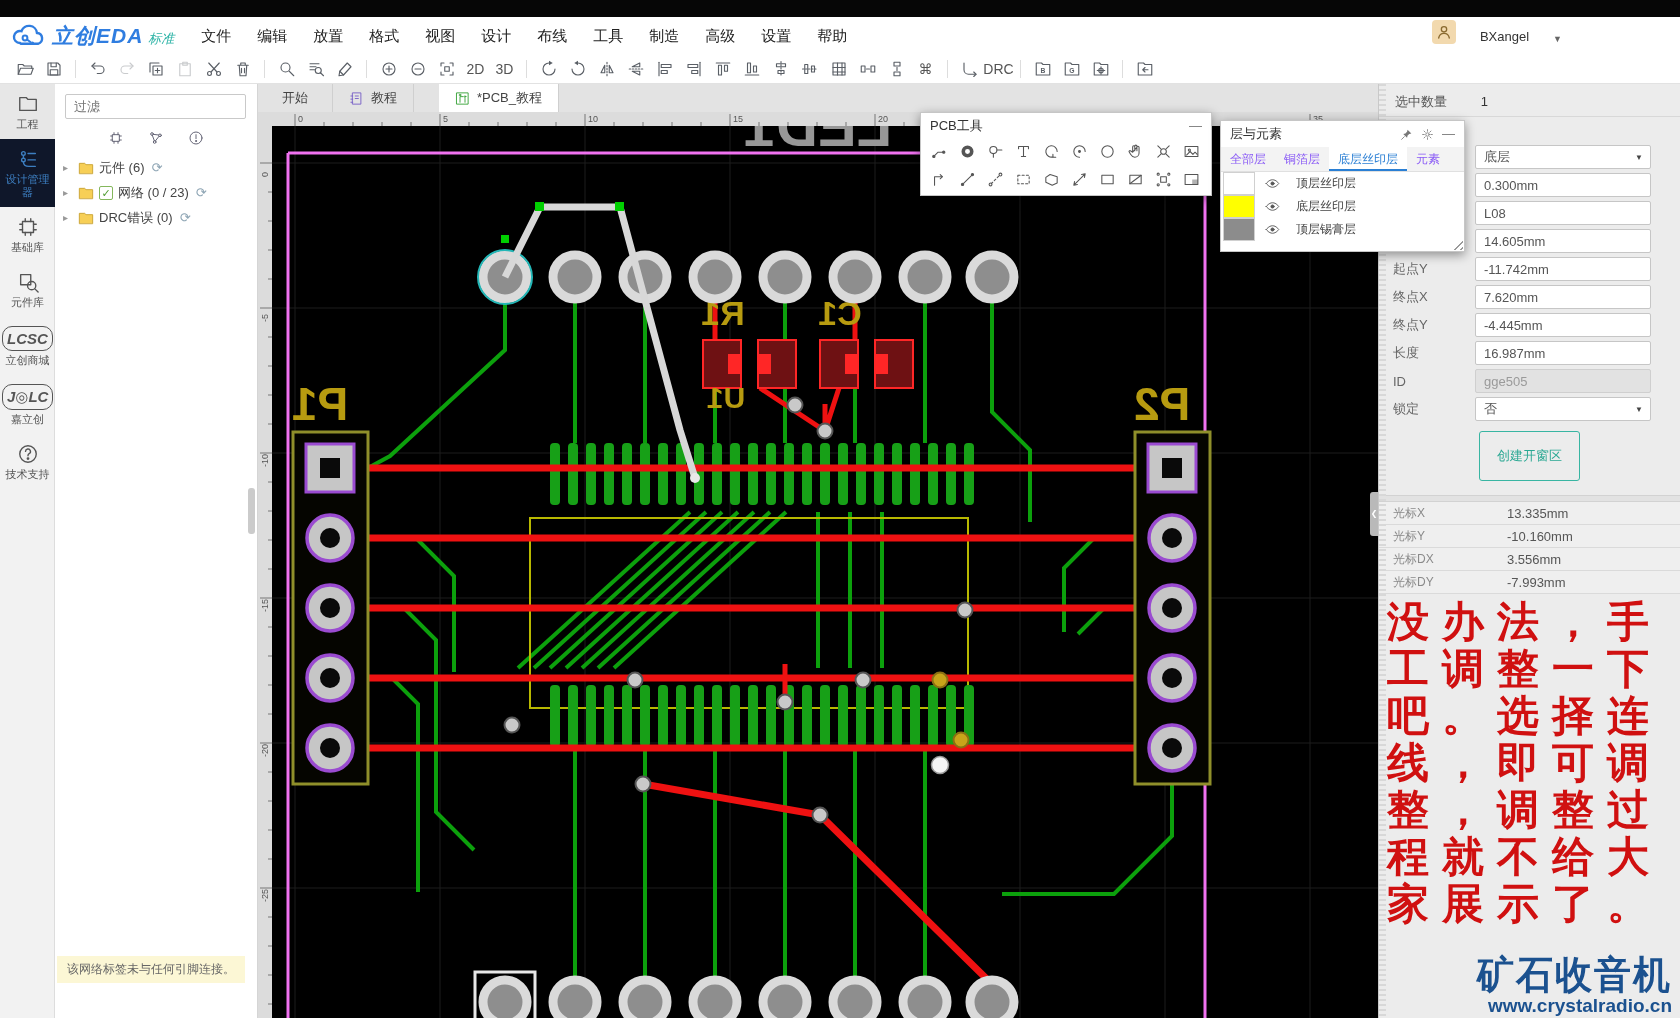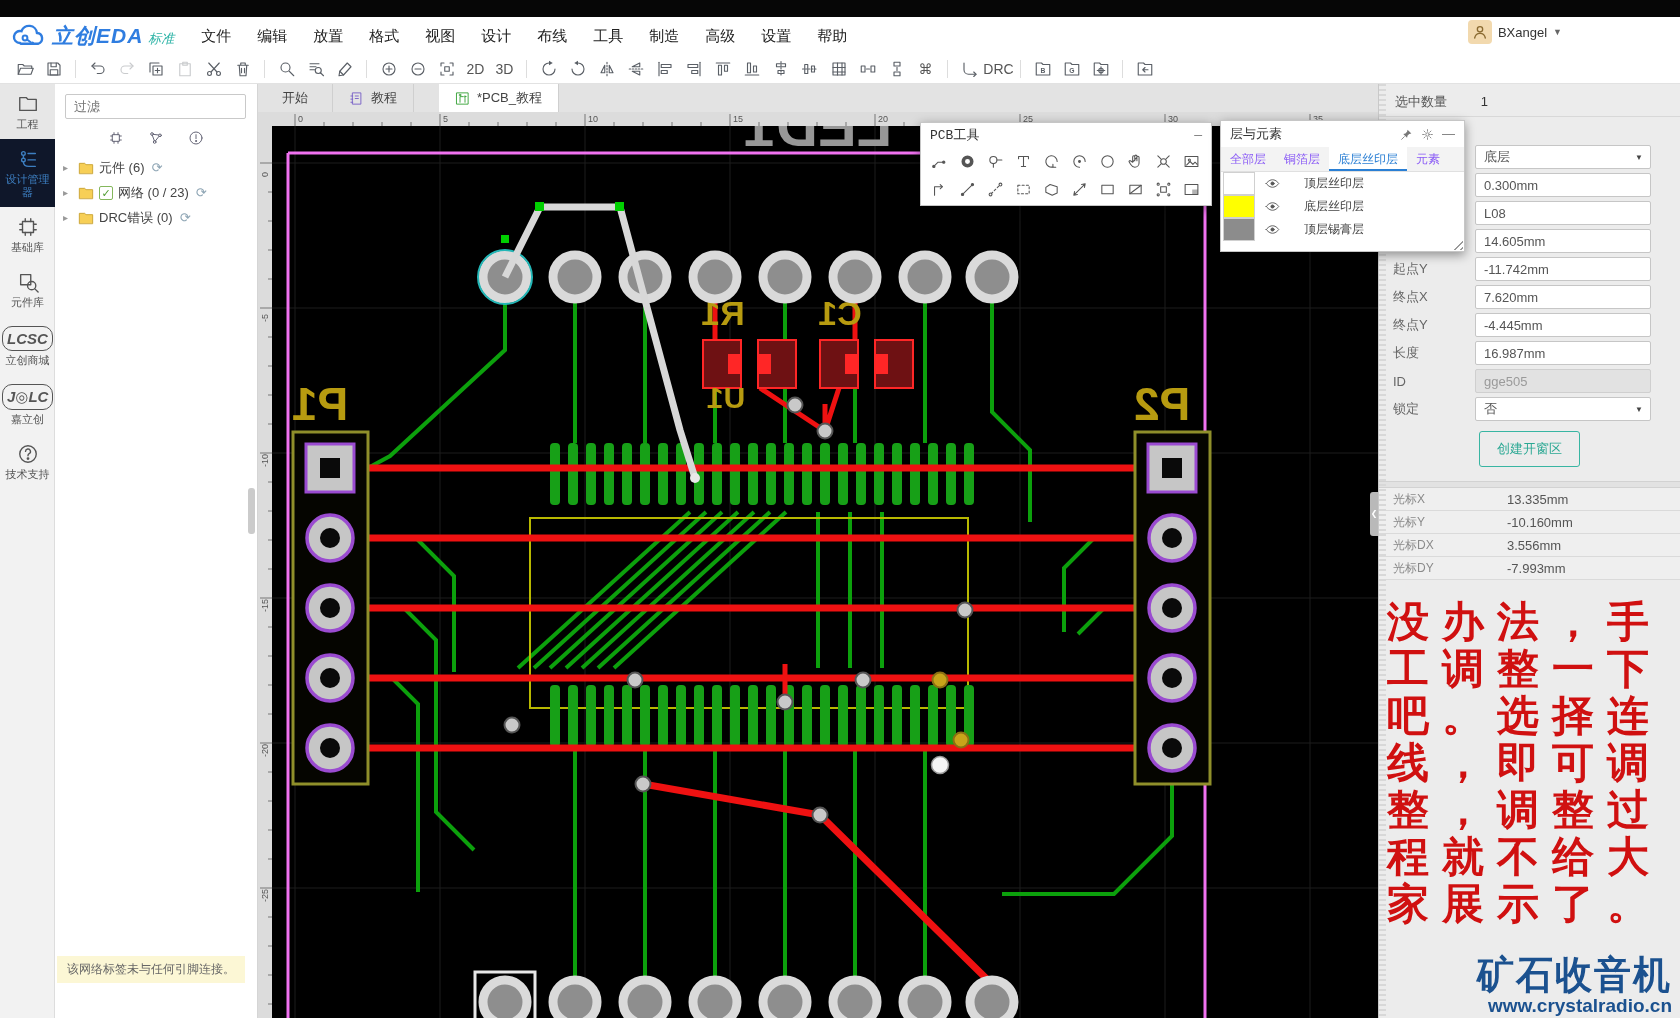--- a/index.html
+++ b/index.html
@@ -10,21 +10,21 @@
   
   #topstrip { position:absolute; left:0; top:0; width:1680px; height:17px; background:#060606; }
 
   
   #menubar { position:absolute; left:0; top:17px; width:1680px; height:38px; background:#fff; display:flex; align-items:center; }
   #logo { display:flex; align-items:baseline; padding:0 14px 0 12px; }
   #logo svg { align-self:center; }
   #brand-name { font-size:21px; font-weight:bold; font-style:italic; color:#2f7de0; letter-spacing:1px; margin-left:6px; }
   #brand-edition { font-size:13px; color:#2cb3a6; margin-left:5px;font-style:italic; }
   .menu-item { padding:0 13px; font-size:15px; color:#222; height:38px; line-height:38px; cursor:default; }
-  #userchip { position:absolute; right:118px; top:3px; display:flex; align-items:center; gap:6px; }
+  #userchip { position:absolute; right:118px; top:3px; display:flex; align-items:flex-end; gap:24px; }
   #avatar { width:24px; height:24px; border-radius:4px; background:#f2d9ae; display:flex; align-items:center; justify-content:center; color:#8a6a30; }
   #avatar svg { width:16px; height:16px; }
   #username { font-size:13px; color:#333; }
   #user-caret { font-size:9px; color:#666; }
 
   
   #toolbar { position:absolute; left:0; top:55px; width:1680px; height:29px; background:#fff; border-bottom:1px solid #e2e2e2; display:flex; align-items:center; padding-left:10px; }
   .tb-btn { width:29px; height:26px; display:flex; align-items:center; justify-content:center; color:#5a5f66; }
   .tb-btn .icon { width:18px; height:18px; }
   .tb-btn.disabled { opacity:.32; }
@@ -57,54 +57,54 @@
   .tab { display:flex; align-items:center; gap:7px; padding:0 16px; font-size:13px; color:#444; border-right:1px solid #cfcfcf; }
   .tab .icon { width:15px; height:15px; }
   .tab.active { background:#fff; border-right:1px solid #cfcfcf; }
   .tab-spacer { width:25px; }
 
   
   #canvas { position:absolute; left:258px; top:112px; width:1120px; height:906px; background:#000; z-index:1; }
 
   
   .fpanel { position:absolute; background:#fff; border:1px solid #c6c6c6; box-shadow:0 3px 10px rgba(0,0,0,.4); }
-  #pcbtools { left:920px; top:122px; width:292px; height:84px; z-index:30;font-family:Liberation Mono, monospace; }
+  #pcbtools { left:920px; top:112px; width:292px; height:84px; z-index:30; }
   .fpanel-header { height:26px; line-height:26px; padding:0 9px; font-size:13px; color:#333; display:flex; align-items:center; }
   .fpanel-header .spacer { flex:1; }
   .hdr-ico { color:#777; font-size:13px; margin-left:8px; cursor:pointer; }
   .hdr-ico .icon { width:13px; height:13px; }
   .tool-grid { display:grid; grid-template-columns:repeat(10,28px); padding:0 5px 4px; }
   .ticon { width:26px; height:24px; display:flex; align-items:center; justify-content:center; color:#555; }
   .ticon .icon { width:17px; height:17px; }
 
   #layerspanel { left:1220px; top:120px; width:245px; height:132px; z-index:32; }
   #layer-tabs { display:flex; height:25px; border-bottom:1px solid #e0e0e0; background:#f3f3f3; }
   .ltab { padding:0 9px; line-height:24px; font-size:12px; color:#8b5cf6; }
   .ltab.active { color:#2a7fd4; border-bottom:2px solid #2a7fd4; background:#fff; }
   #layer-list { position:relative; }
-  .lrow { display:flex; align-items:center; gap:24px; height:23px; padding-left:44px; font-size:12px; color:#444; }
+  .lrow { display:flex; align-items:center; gap:16px; height:23px; padding-left:44px; font-size:12px; color:#444; }
   .lrow .icon { width:15px; height:15px; color:#555; }
   .lswatch { position:absolute; left:2px; width:32px; height:23px; border:1px solid #d0d0d0; }
   #grip { position:absolute; right:1px; bottom:1px; width:13px; height:13px; background:repeating-linear-gradient(135deg,#9a9a9a 0 1px,transparent 1px 4px); clip-path:polygon(100% 0,100% 100%,0 100%); }
 
   
   #rightpanel { position:absolute; left:1378px; top:84px; width:302px; height:934px; background:#ececec; border-left:1px solid #c9c9c9; z-index:10; }
   #rightpanel::before { content:""; position:absolute; left:0; top:0; width:7px; height:100%; background:repeating-linear-gradient(to bottom,#d8d8d8 0 2px,transparent 2px 5px); }
   #selheader { padding:9px 0 0 16px; font-size:13px; color:#555; height:32px; }
   #selheader b { font-weight:normal; color:#333; margin-left:30px; }
   #seldivider { border-bottom:1px solid #d8d8d8; }
   #propform { padding-top:26px; }
   .prow { height:28px; display:flex; align-items:center; }
   .plabel { width:96px; padding-left:14px; font-size:13px; color:#666; }
   .pctl { position:relative; width:176px; }
   .pinput { width:176px; height:24px; background:#fff; border:1px solid #c6c6c6; border-radius:2px; font-size:13px; color:#555; padding:0 8px; font-family:inherit; }
   .pinput.ro { background:#e2e2e2; color:#9a9a9a; border-color:#cfcfcf; }
   .caret { position:absolute; right:8px; top:8px; font-size:8px; color:#444; pointer-events:none; }
   #openwin-row { text-align:center; margin-top:8px; }
-  #openwin-btn { display:inline-block; padding:8px 17px; border:1px solid #38b5a2; color:#2aa893; border-radius:3px; font-size:13px; background:transparent; font-family:Liberation Serif, serif; }
+  #openwin-btn { display:inline-block; padding:15px 17px; border:1px solid #38b5a2; color:#2aa893; border-radius:3px; font-size:13px; background:transparent; font-family:Liberation Serif, serif; }
   #cursorband { margin-top:14px; height:7px; background:#e2e2e2; border-top:1px solid #d2d2d2; border-bottom:1px solid #d2d2d2; }
   .crow { display:flex; align-items:center; height:23px; border-bottom:1px solid #dadada; background:#efefef; }
   .clabel { width:128px; padding-left:14px; font-size:12px; color:#8a8a8a; }
   .cvalue { font-size:13px; color:#555; }
 
   
   #annotation { position:absolute; left:8px; top:514px; width:292px; color:#d01010; font-family:"DejaVu Serif","Liberation Serif",serif; font-weight:bold; font-size:42px; line-height:47px; letter-spacing:13px; white-space:nowrap; z-index:12; }
   #watermark { position:absolute; right:8px; bottom:1px; text-align:right; color:#1b518f; z-index:14; }
   #wm-title { font-size:37px; font-weight:900; letter-spacing:2px; line-height:40px; transform:scaleY(1.05); }
   #wm-url { font-size:19px; font-weight:bold; line-height:22px; }

